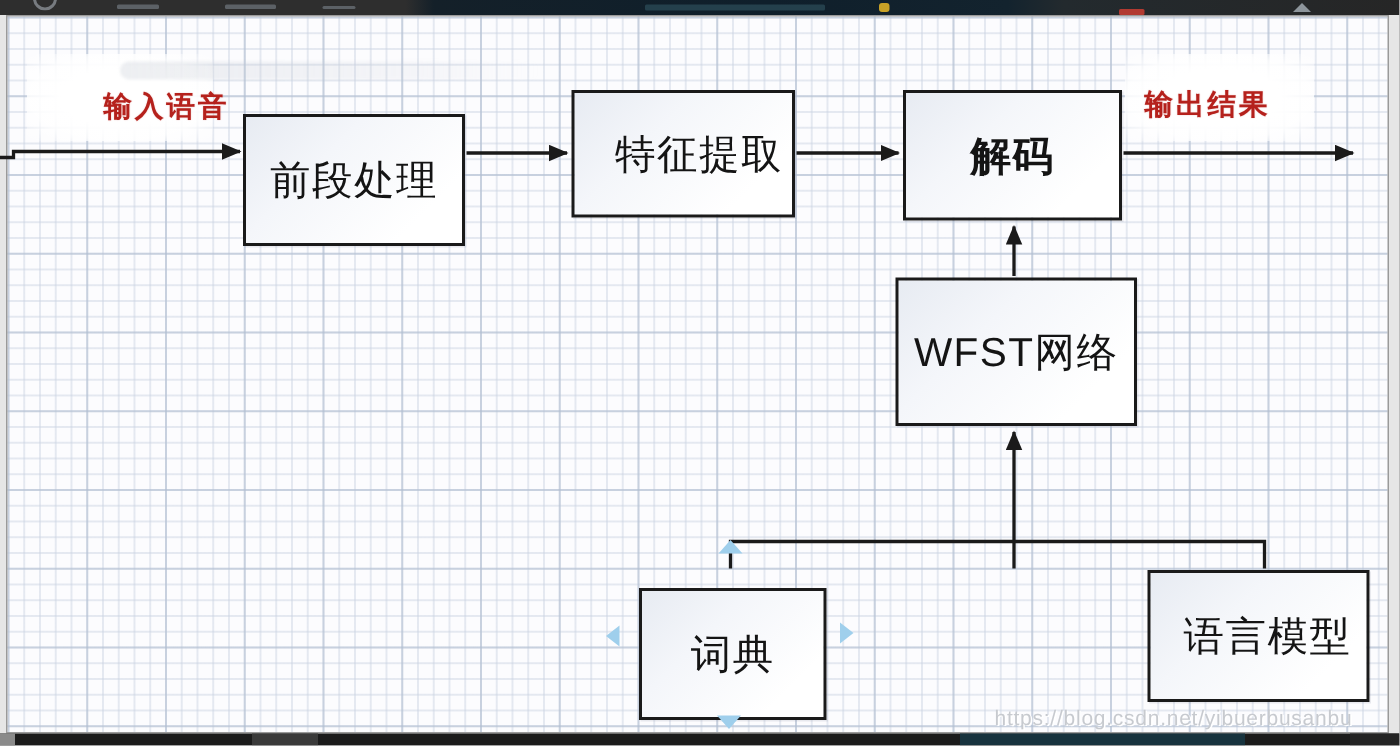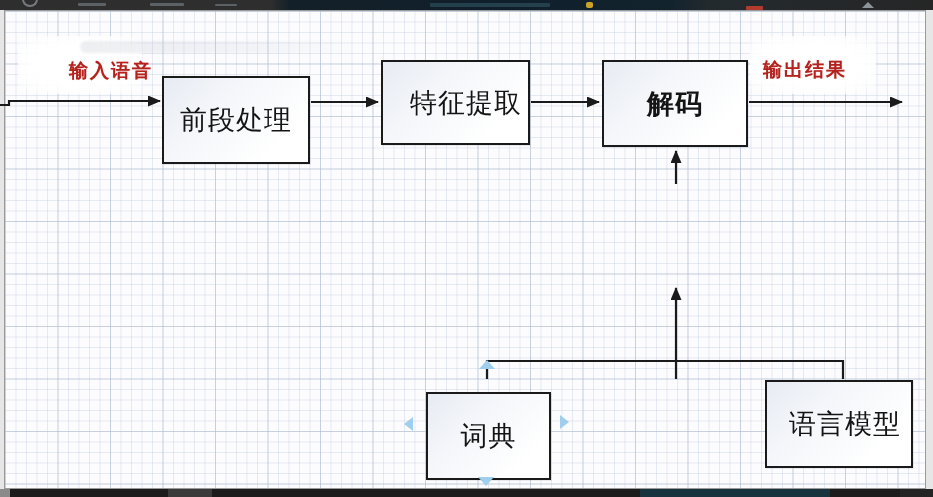--- a/index.html
+++ b/index.html
@@ -131,32 +131,36 @@
 
   <div class="node n-frontend">
     <span>前段处理</span>
   </div>
   <div class="node n-feature">
     <span>特征提取</span>
   </div>
   <div class="node n-decode">
     <span>解码</span>
   </div>
+  <div class="node n-wfst">
+    <span>WFST网络</span>
+  </div>
   <div class="node n-dict">
     <span>词典</span>
   </div>
   <div class="node n-language">
     <span>语言模型</span>
   </div>
 
   <div class="handle h-up" style="left:479px;top:360px;"></div>
   <div class="handle h-left" style="left:404px;top:417px;"></div>
   <div class="handle h-right" style="left:560px;top:415px;"></div>
   <div class="handle h-down" style="left:478px;top:477px;"></div>
 
+  <div class="watermark">https://blog.csdn.net/yibuerbusanbu</div>
 
   <div class="bottombar">
     <div class="bb-seg" style="left:0;width:10px;background:#8a8a8a;"></div>
     <div class="bb-seg" style="left:168px;width:44px;background:#3a3a3a;"></div>
     <div class="bb-seg" style="left:640px;width:190px;background:#17333e;"></div>
     <div class="bb-seg" style="left:900px;width:33px;background:#242424;"></div>
   </div>
 
 </div>
 

